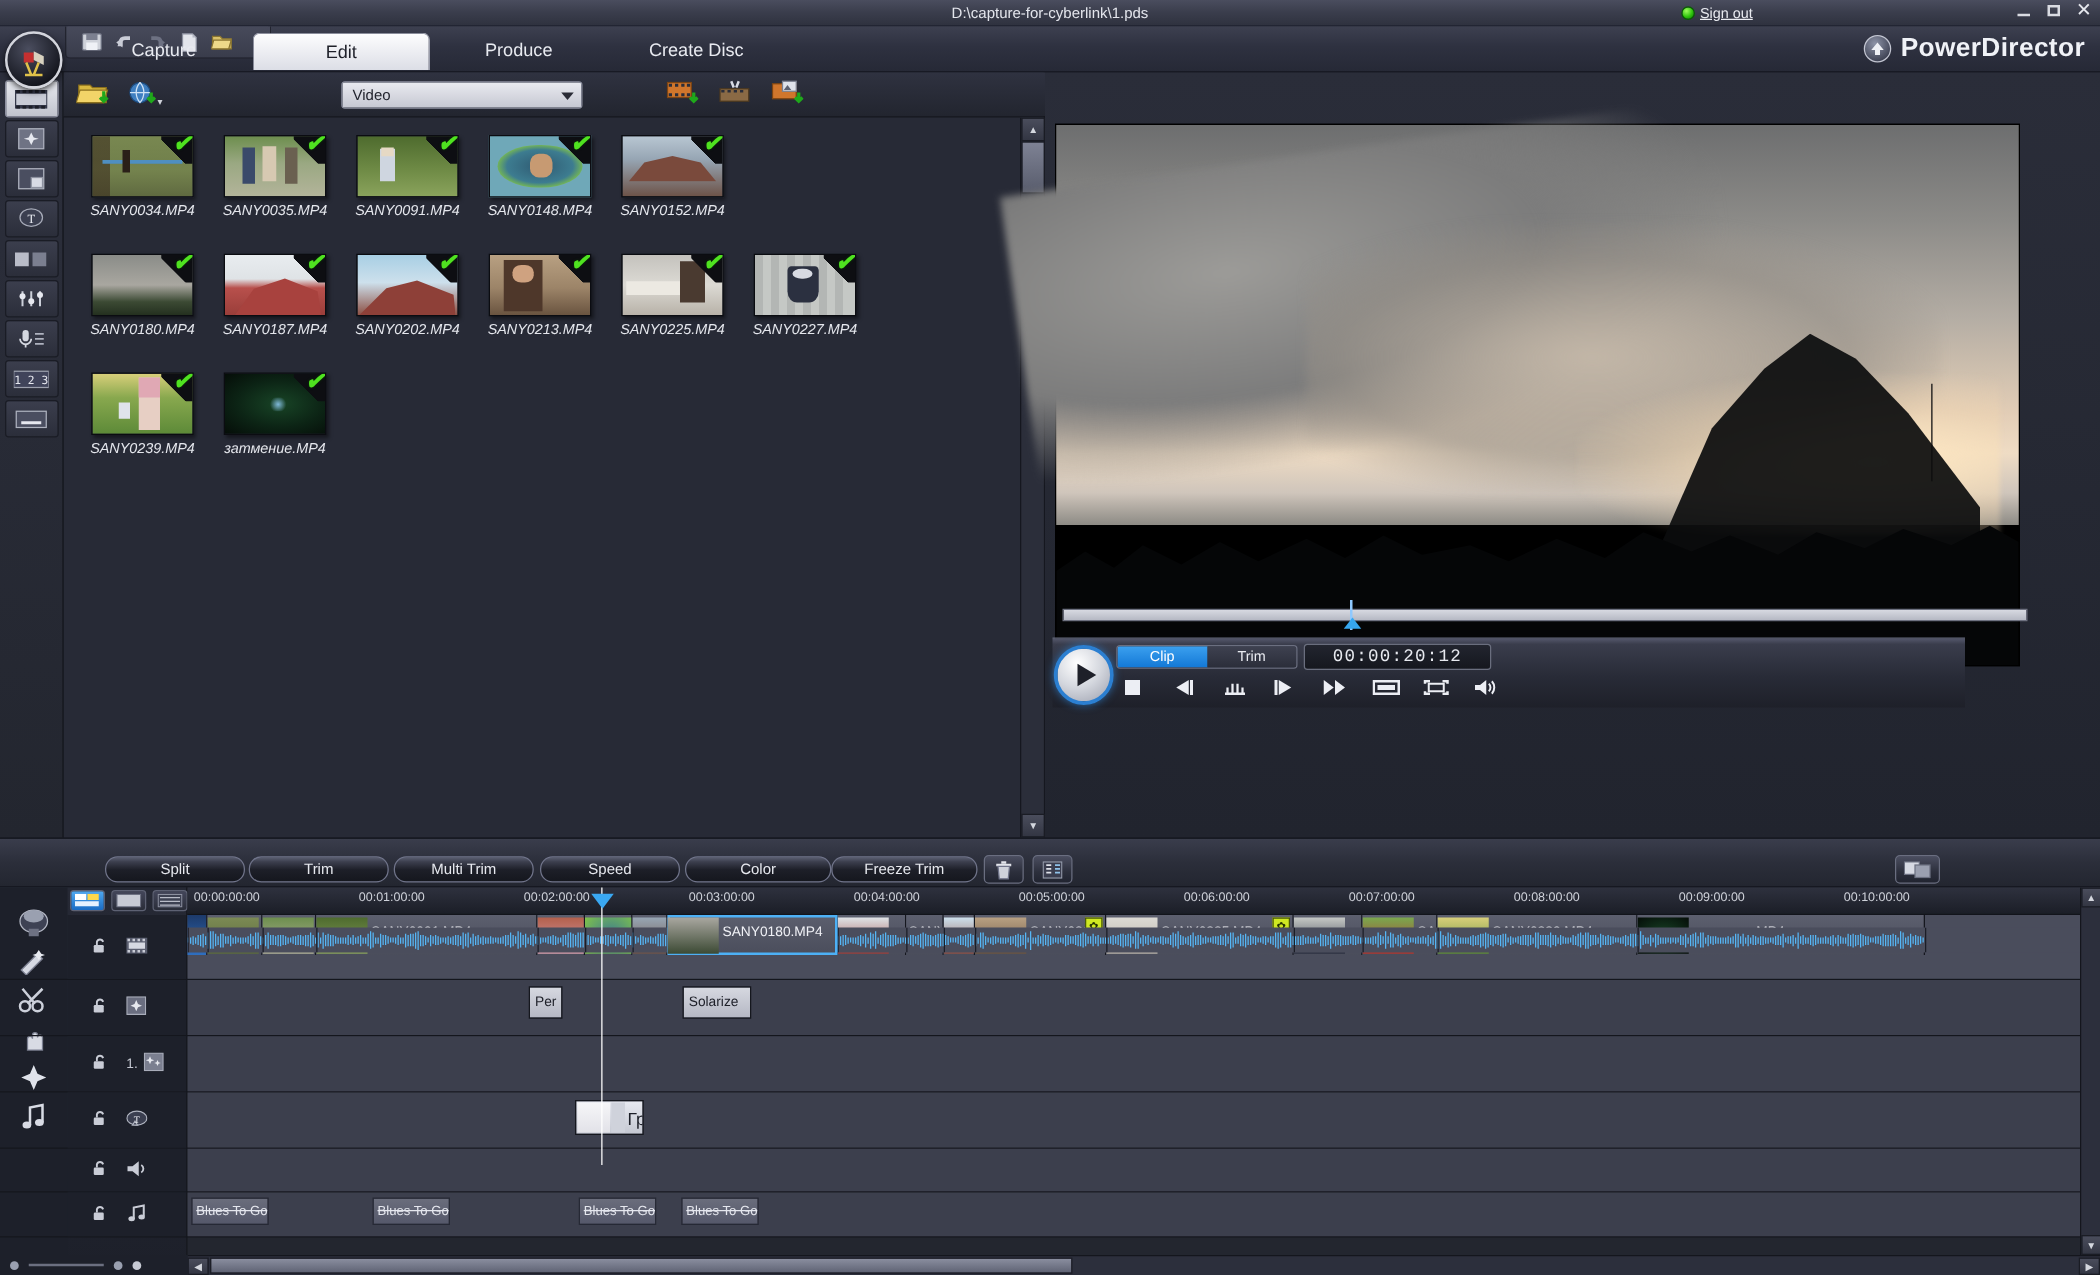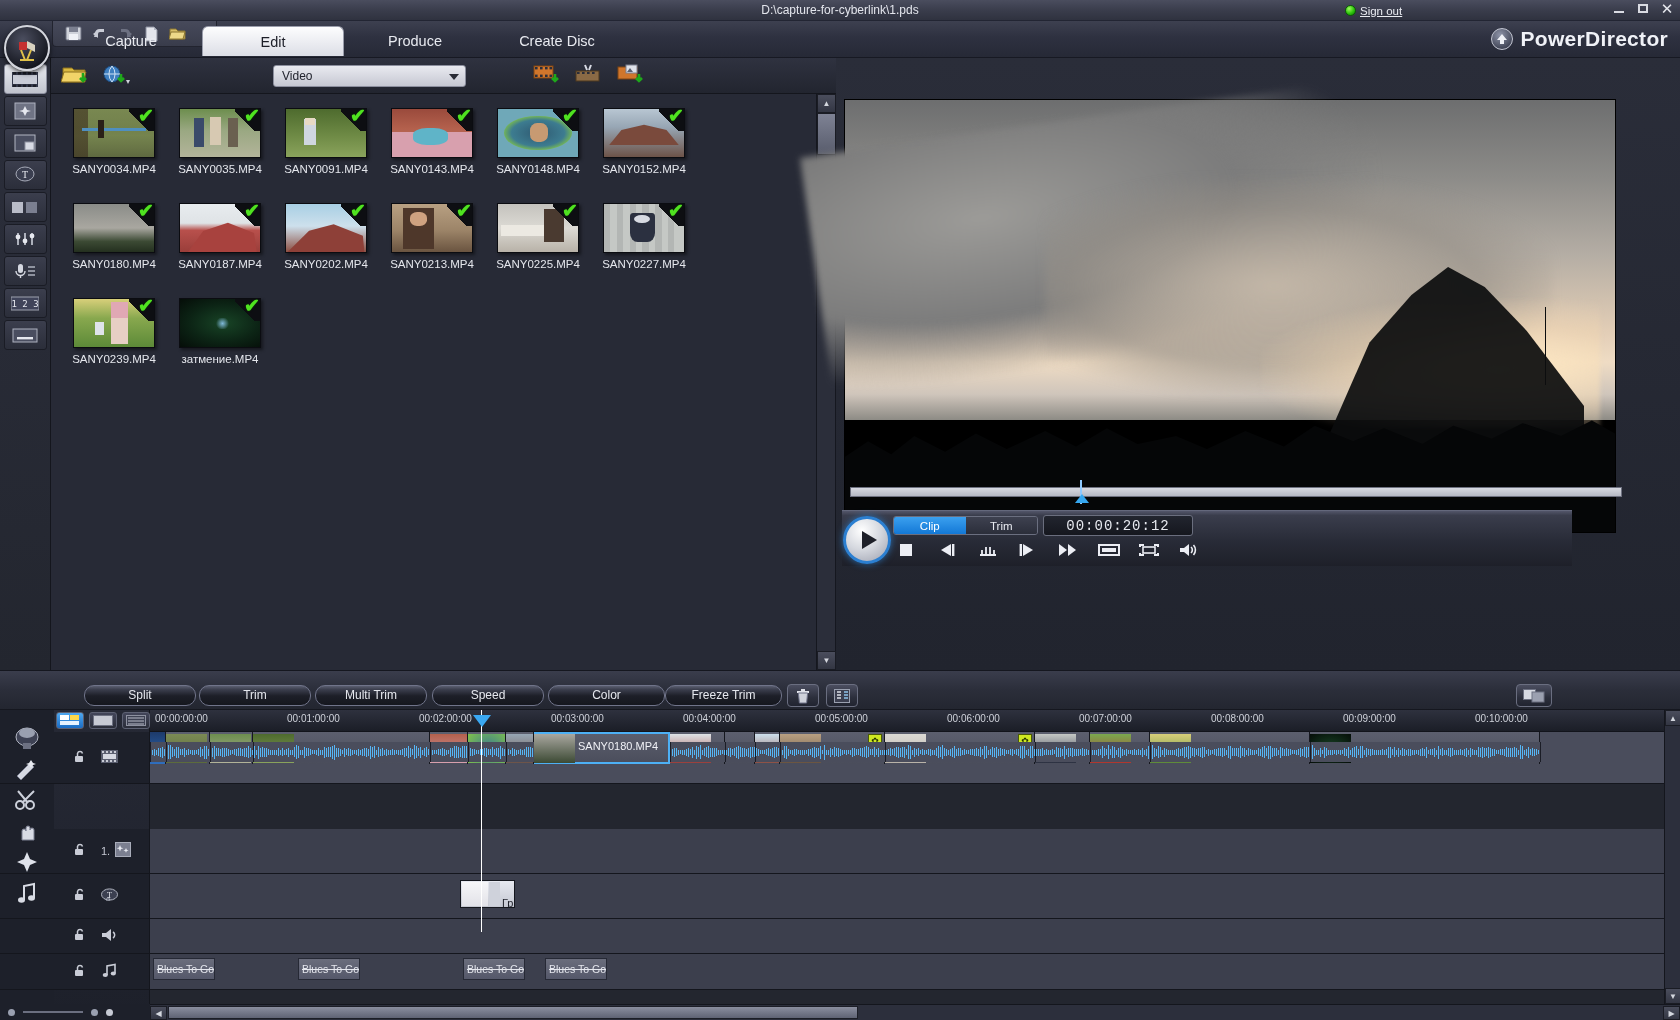--- a/index.html
+++ b/index.html
@@ -124,20 +124,21 @@
     position: absolute; right: 6px; top: 8px;
     border-left: 5px solid transparent; border-right: 5px solid transparent;
     border-top: 6px solid #2a2c36;
   }
   .tb-right { position: absolute; left: 482px; top: 5px; display: flex; gap: 16px; }
   .film-icon { width: 26px; height: 24px; position: relative; }
 
   .lib-grid {
     position: absolute; left: 0; top: 36px; width: 766px; height: 576px;
     padding: 14px 0 16px 10px;
+    font-style: italic;
   }
   .media-row { display: flex; gap: 0px; margin-bottom: 10px; }
   .media-item { width: 106px; margin-right: 0px; position: relative; }
   .thumb {
     width: 82px; height: 50px; margin: 0 auto; position: relative;
     border: 1px solid #0b0c11; box-shadow: 2px 2px 3px rgba(0,0,0,.45);
     overflow: hidden;
   }
   .check {
     position: absolute; right: -1px; top: -1px; width: 26px; height: 23px;
@@ -643,28 +644,20 @@
           </div>
           <div class="media-label">SANY0035.MP4</div>
         </div>
         <div class="media-item">
           <div class="thumb" style="background:linear-gradient(180deg,#4e6b2e 0%,#6e8a45 55%,#8aa35c 100%);">
             <div style="position:absolute;left:22%;top:20%;width:16%;height:56%;background:#cfd6e0;"></div>
             <div style="position:absolute;left:24%;top:18%;width:12%;height:16%;background:#e6d9c4;"></div>
             <div class="check"></div>
           </div>
           <div class="media-label">SANY0091.MP4</div>
-        </div>
-        <div class="media-item">
-          <div class="thumb" style="background:linear-gradient(180deg,#9a4a3c 0%,#b3604c 40%,#c07a70 100%);">
-            <div style="position:absolute;left:0;top:48%;width:100%;height:52%;background:#d8a0ae;"></div>
-            <div style="position:absolute;left:26%;top:40%;width:44%;height:34%;background:#5fb4c8;border-radius:40%;"></div>
-            <div class="check"></div>
-          </div>
-          <div class="media-label">SANY0143.MP4</div>
         </div>
         <div class="media-item">
           <div class="thumb" style="background:#6fa8b8;">
             <div style="position:absolute;left:8%;top:14%;width:84%;height:72%;border-radius:50%;background:radial-gradient(ellipse at 50% 50%,#2f5a72 0%,#3d7c90 55%,#7fc24a 75%,#d05a8a 100%);"></div>
             <div style="position:absolute;left:40%;top:30%;width:22%;height:38%;background:#c79a72;border-radius:40%;"></div>
             <div class="check"></div>
           </div>
           <div class="media-label">SANY0148.MP4</div>
         </div>
         <div class="media-item">
@@ -1730,20 +1723,40 @@
         <i style="position: absolute; top: 0px; bottom: 0px; width: 1px; background: rgb(27, 29, 38); left: 630px;"></i>
         <i style="position: absolute; top: 0px; bottom: 0px; width: 1px; background: rgb(27, 29, 38); left: 735px;"></i>
         <i style="position: absolute; top: 0px; bottom: 0px; width: 1px; background: rgb(27, 29, 38); left: 885px;"></i>
         <i style="position: absolute; top: 0px; bottom: 0px; width: 1px; background: rgb(27, 29, 38); left: 940px;"></i>
         <i style="position: absolute; top: 0px; bottom: 0px; width: 1px; background: rgb(27, 29, 38); left: 1000px;"></i>
         <i style="position: absolute; top: 0px; bottom: 0px; width: 1px; background: rgb(27, 29, 38); left: 1160px;"></i>
         <i style="position: absolute; top: 0px; bottom: 0px; width: 1px; background: rgb(27, 29, 38); left: 1390px;"></i>
         <i style="position: absolute; top: 0px; bottom: 0px; left: 384px; width: 136px; border: 2px solid rgb(77, 176, 245); box-sizing: border-box;"></i>
       </div>
 
+    <div class="track-row" style="top:74px;height:45px;">
+      <div class="track-head">
+        <span class="lock-ic">
+          <svg width="15" height="15" viewBox="0 0 15 15">
+              <rect x="3" y="7" width="8" height="6" rx="1" fill="#c9ccd6"></rect>
+              <path d="M5.5 7 V4.5 a2.6 2.6 0 0 1 5 0" stroke="#c9ccd6" stroke-width="1.5" fill="none"></path>
+            </svg>
+        </span>
+        <span class="trk-ic">
+          <svg width="16" height="15" viewBox="0 0 16 15">
+              <rect x="0.5" y="0.5" width="15" height="14" fill="#6a6e80" stroke="#a9adba"></rect>
+              <path d="M8 3 L9.4 6.2 L12.6 7.5 L9.4 8.8 L8 12 L6.6 8.8 L3.4 7.5 L6.6 6.2 Z" fill="#e6e8ef"></path>
+            </svg>
+        </span>
+      </div>
+      <div class="track-body">
+        <div class="efx-clip" style="left:273px;width:27px;">Per</div>
+        <div class="efx-clip" style="left:396px;width:55px;">Solarize</div>
+      </div>
+    </div>
 
     <div class="track-row" style="top:119px;height:45px;">
       <div class="track-head">
         <span class="lock-ic">
           <svg width="15" height="15" viewBox="0 0 15 15">
               <rect x="3" y="7" width="8" height="6" rx="1" fill="#c9ccd6"></rect>
               <path d="M5.5 7 V4.5 a2.6 2.6 0 0 1 5 0" stroke="#c9ccd6" stroke-width="1.5" fill="none"></path>
             </svg>
         </span>
         <span style="font-size:11px;color:#c4c7d1;">1.</span>
@@ -1771,21 +1784,21 @@
               <ellipse cx="8.5" cy="6.5" rx="8" ry="5.6" fill="#3b3f50" stroke="#b0b4c0"></ellipse>
               <path d="M5 12 L7 9 L9 12 Z" fill="#3b3f50" stroke="#b0b4c0"></path>
               <text x="8.5" y="10" font-size="8" fill="#e8eaf0" text-anchor="middle" font-family="serif">T</text>
             </svg>
         </span>
       </div>
       <div class="track-body">
         <div class="title-clip" style="left:310px;width:55px;">
           <div style="position:absolute;left:1px;top:1px;width:26px;height:24px;background:linear-gradient(180deg,#f6f6f8,#e2e2e8);"></div>
           <div style="position:absolute;left:28px;top:1px;width:11px;height:24px;background:#cfd2db;"></div>
-          <span style="position:absolute;left:41px;top:16px;font-size:11px;color:#1d1f28;">Гр</span>
+          <span style="position:absolute;left:41px;top:6px;font-size:14px;color:#1d1f28;">Гр</span>
         </div>
       </div>
     </div>
 
     <div class="track-row" style="top:209px;height:35px;">
       <div class="track-head">
         <span class="lock-ic">
           <svg width="15" height="15" viewBox="0 0 15 15">
               <rect x="3" y="7" width="8" height="6" rx="1" fill="#c9ccd6"></rect>
               <path d="M5.5 7 V4.5 a2.6 2.6 0 0 1 5 0" stroke="#c9ccd6" stroke-width="1.5" fill="none"></path>

